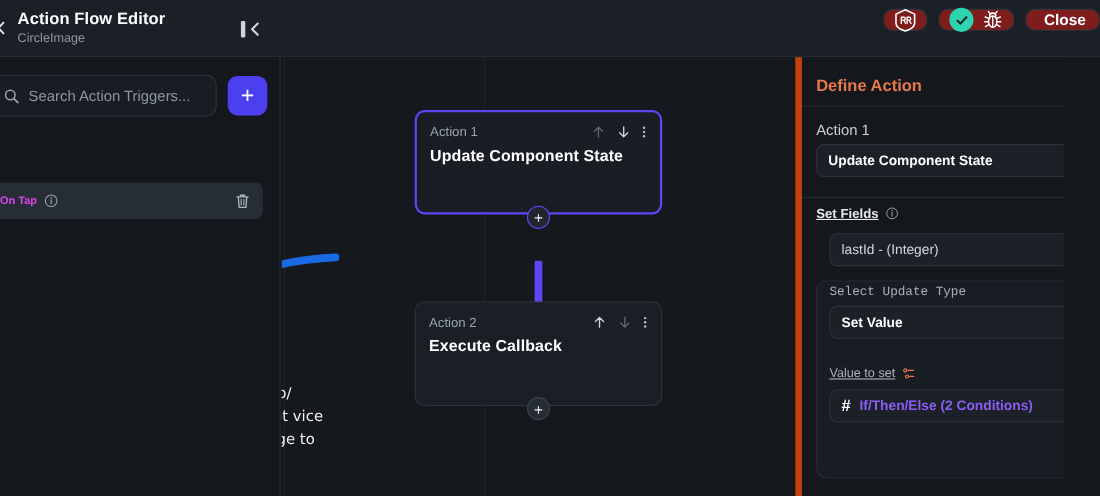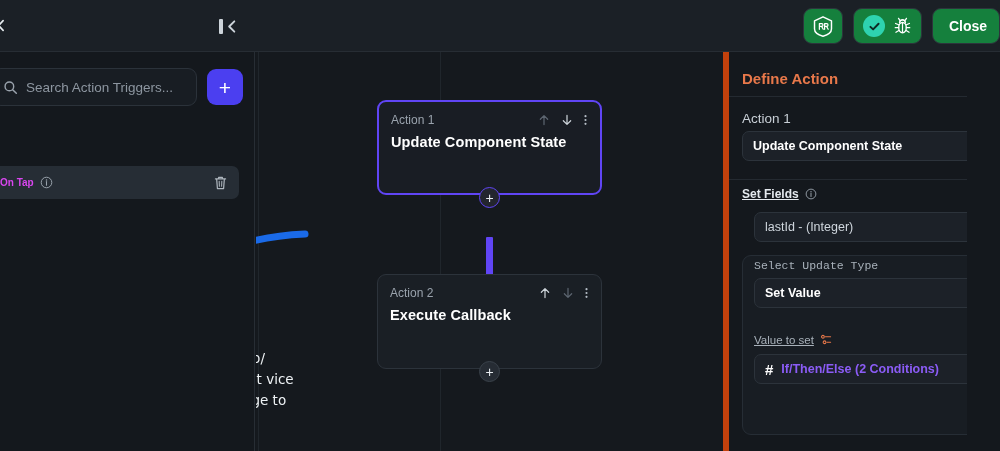--- a/index.html
+++ b/index.html
@@ -23,21 +23,21 @@
   .hdr-title { font-size: 15px; font-weight: bold; color: #ffffff; letter-spacing: .1px; line-height: 18px; }
   .hdr-sub { font-size: 11.5px; color: #8d96a0; line-height: 15px; margin-top: 1px; }
   .hdr-collapse {
     position: absolute; left: 219px; top: 16px; width: 22px; height: 20px;
     display: flex; align-items: center; gap: 1px;
   }
   .hdr-collapse .bar { width: 4px; height: 15px; background: #cdd4da; border-radius: 1px; }
 
   .hdr-right { position: absolute; right: 0px; top: 8px; display: flex; align-items: center; gap: 10px; }
   .hdr-btn {
-    height: 36px; background: #15803d; border: 1px solid #2d343c; border-radius: 9px;
+    height: 20px; background: #7f1d1d; border: 1px solid #2d343c; border-radius: 9px;
     display: flex; align-items: center; justify-content: center; gap: 8px; padding: 0 9px;
   }
   .hdr-btn.close-btn { padding: 0 16px; width: 68px; justify-content: flex-start; }
   .close-label { font-size: 14px; font-weight: bold; color: #ffffff; white-space: nowrap; }
   .logo-ic { width: 20px; height: 21px; }
   .check-ic {
     width: 22px; height: 22px; border-radius: 50%; background: #2ed3b0;
     display: flex; align-items: center; justify-content: center;
   }
   .check-ic svg { width: 13px; height: 13px; }
@@ -134,20 +134,24 @@
 </head>
 <body>
 
 <div id="root">
 
   <div class="header">
     <div class="hdr-back">
       <svg viewBox="0 0 16 16" width="13" height="13">
         <path d="M10 2 L4.5 8 L10 14" fill="none" stroke="#e6ebef" stroke-width="2" stroke-linecap="round" stroke-linejoin="round"></path>
       </svg>
+    </div>
+    <div class="hdr-titles">
+      <div class="hdr-title">Action Flow Editor</div>
+      <div class="hdr-sub">CircleImage</div>
     </div>
 
     <div class="hdr-collapse">
       <div class="bar"></div>
       <svg viewBox="0 0 16 16" width="15" height="15">
         <path d="M11 2.5 L5.5 8 L11 13.5" fill="none" stroke="#cdd4da" stroke-width="2" stroke-linecap="round" stroke-linejoin="round"></path>
       </svg>
     </div>
 
     <div class="hdr-right">

